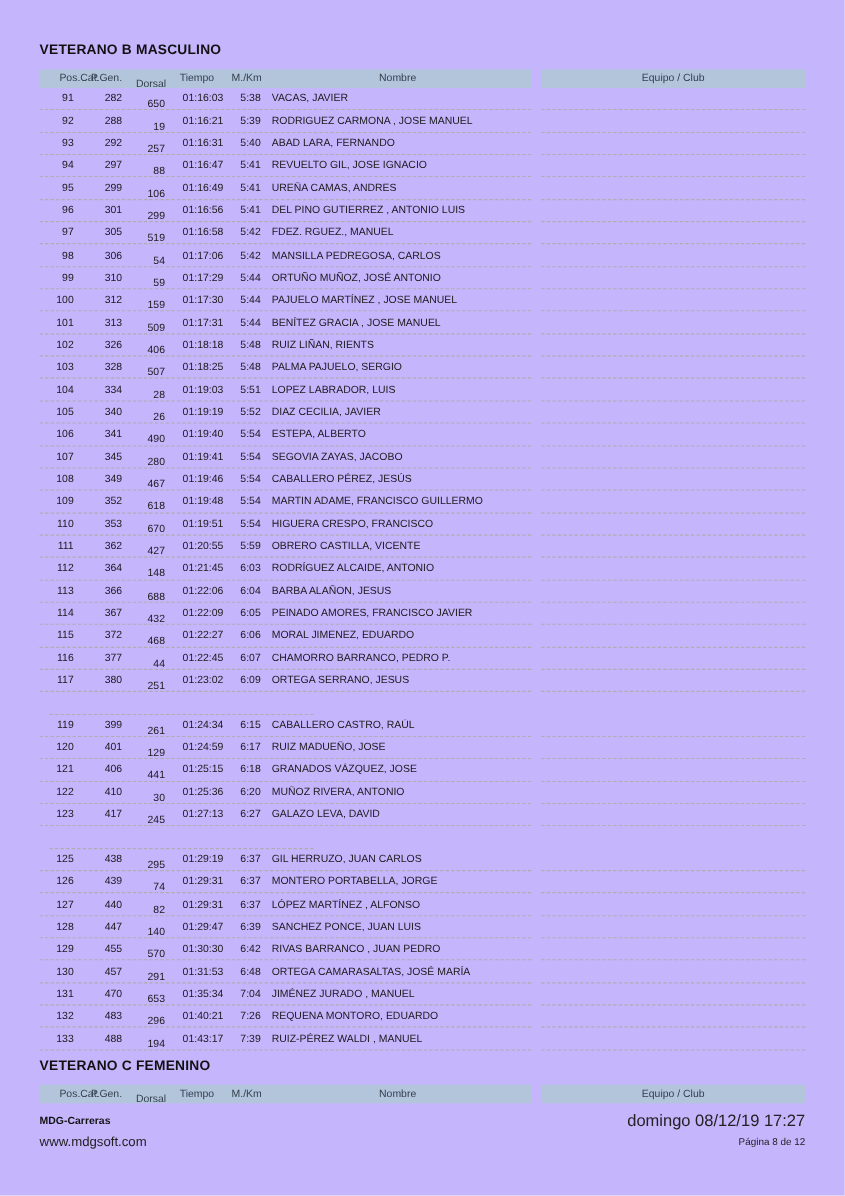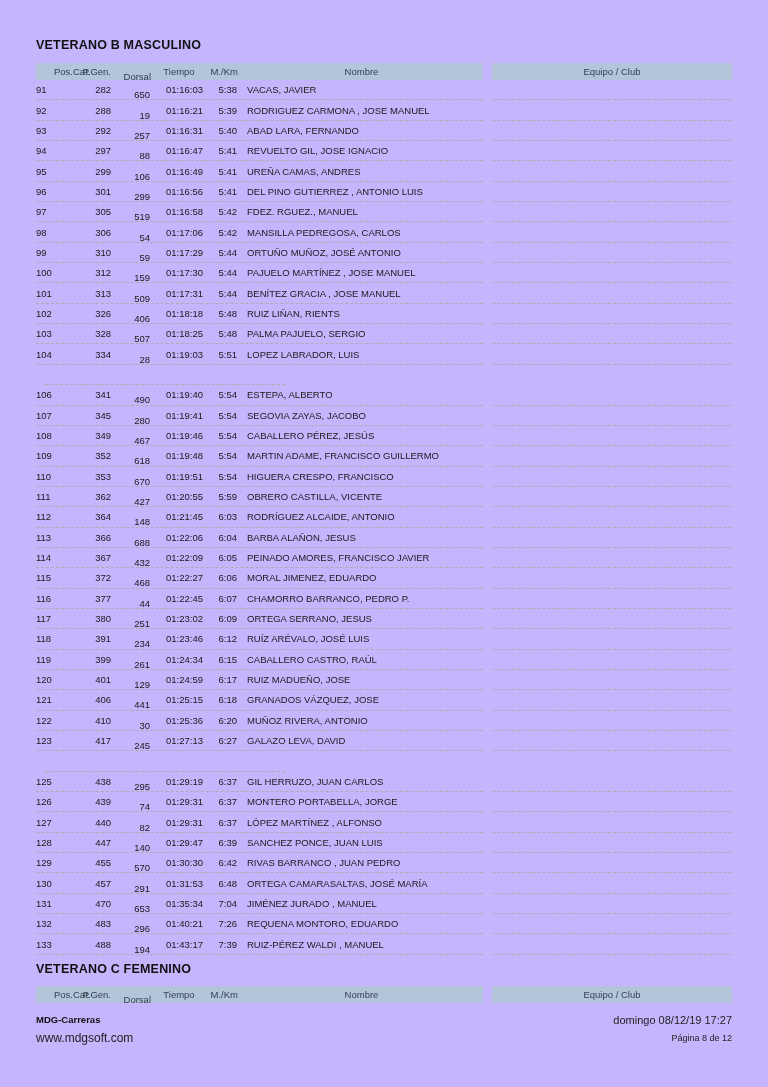--- a/index.html
+++ b/index.html
@@ -46,34 +46,34 @@
   .row { display:flex; height:20.35px; font-size:9.5px; color:#1a1a1a; }
   .rseg-left {
     display:flex; width:447px; align-items:center;
     border-bottom:1px dashed #aeaeae;
   }
   .rgap { width:9px; }
   .rseg-right {
     width:240px; border-bottom:1px dashed #aeaeae;
     display:flex; align-items:center; justify-content:center;
   }
-  .row .c-pos    { text-align:left; padding-right:9px; }
+  .row .c-pos    { text-align:right; padding-right:9px; }
   .row .c-gen    { text-align:right; padding-right:3px; }
   .row .c-dorsal { text-align:right; padding-right:4px; }
   .row .c-tiempo { text-align:right; padding-right:1px; }
   .row .c-mkm    { text-align:right; padding-right:3px; }
   .row .c-nombre { text-align:left;  padding-left:7px; white-space:nowrap; overflow:hidden; }
 
   
   .footer { display:flex; justify-content:space-between; margin-top:8px; }
   .footer-left  { text-align:left; }
   .footer-right { text-align:right; }
   .footer-org     { font-size:9.5px; font-weight:bold; color:#111; line-height:18px; }
   .footer-site    { font-size:12px; color:#222; line-height:18px; }
-  .footer-datetime{ font-size:11px; color:#222; line-height:18px; }
+  .footer-datetime{ font-size:15px; color:#222; line-height:18px; }
   .footer-page    { font-size:9px; color:#222; line-height:18px; }
 </style>
 </head>
 <body>
 
 <div class="page">
   <div class="content">
 
     <div class="section-title">VETERANO B MASCULINO</div>
 
@@ -253,20 +253,28 @@
       <div class="c-gen">334</div>
       <div class="c-dorsal">28</div>
       <div class="c-tiempo">01:19:03</div>
       <div class="c-mkm">5:51</div>
       <div class="c-nombre">LOPEZ LABRADOR, LUIS</div>
     </div>
     <div class="rgap"></div>
     <div class="rseg-right"></div>
   </div>
         <div class="row">
+    <div class="rseg-left">
+      <div class="c-pos">105</div>
+      <div class="c-gen">340</div>
+      <div class="c-dorsal">26</div>
+      <div class="c-tiempo">01:19:19</div>
+      <div class="c-mkm">5:52</div>
+      <div class="c-nombre">DIAZ CECILIA, JAVIER</div>
+    </div>
     <div class="rgap"></div>
     <div class="rseg-right"></div>
   </div>
         <div class="row">
     <div class="rseg-left">
       <div class="c-pos">106</div>
       <div class="c-gen">341</div>
       <div class="c-dorsal">490</div>
       <div class="c-tiempo">01:19:40</div>
       <div class="c-mkm">5:54</div>
@@ -401,28 +409,20 @@
       <div class="c-gen">380</div>
       <div class="c-dorsal">251</div>
       <div class="c-tiempo">01:23:02</div>
       <div class="c-mkm">6:09</div>
       <div class="c-nombre">ORTEGA SERRANO, JESUS</div>
     </div>
     <div class="rgap"></div>
     <div class="rseg-right"></div>
   </div>
         <div class="row">
-    <div class="rseg-left">
-      <div class="c-pos">118</div>
-      <div class="c-gen">391</div>
-      <div class="c-dorsal">234</div>
-      <div class="c-tiempo">01:23:46</div>
-      <div class="c-mkm">6:12</div>
-      <div class="c-nombre">RUÍZ ARÉVALO, JOSÉ LUIS</div>
-    </div>
     <div class="rgap"></div>
     <div class="rseg-right"></div>
   </div>
         <div class="row">
     <div class="rseg-left">
       <div class="c-pos">119</div>
       <div class="c-gen">399</div>
       <div class="c-dorsal">261</div>
       <div class="c-tiempo">01:24:34</div>
       <div class="c-mkm">6:15</div>

